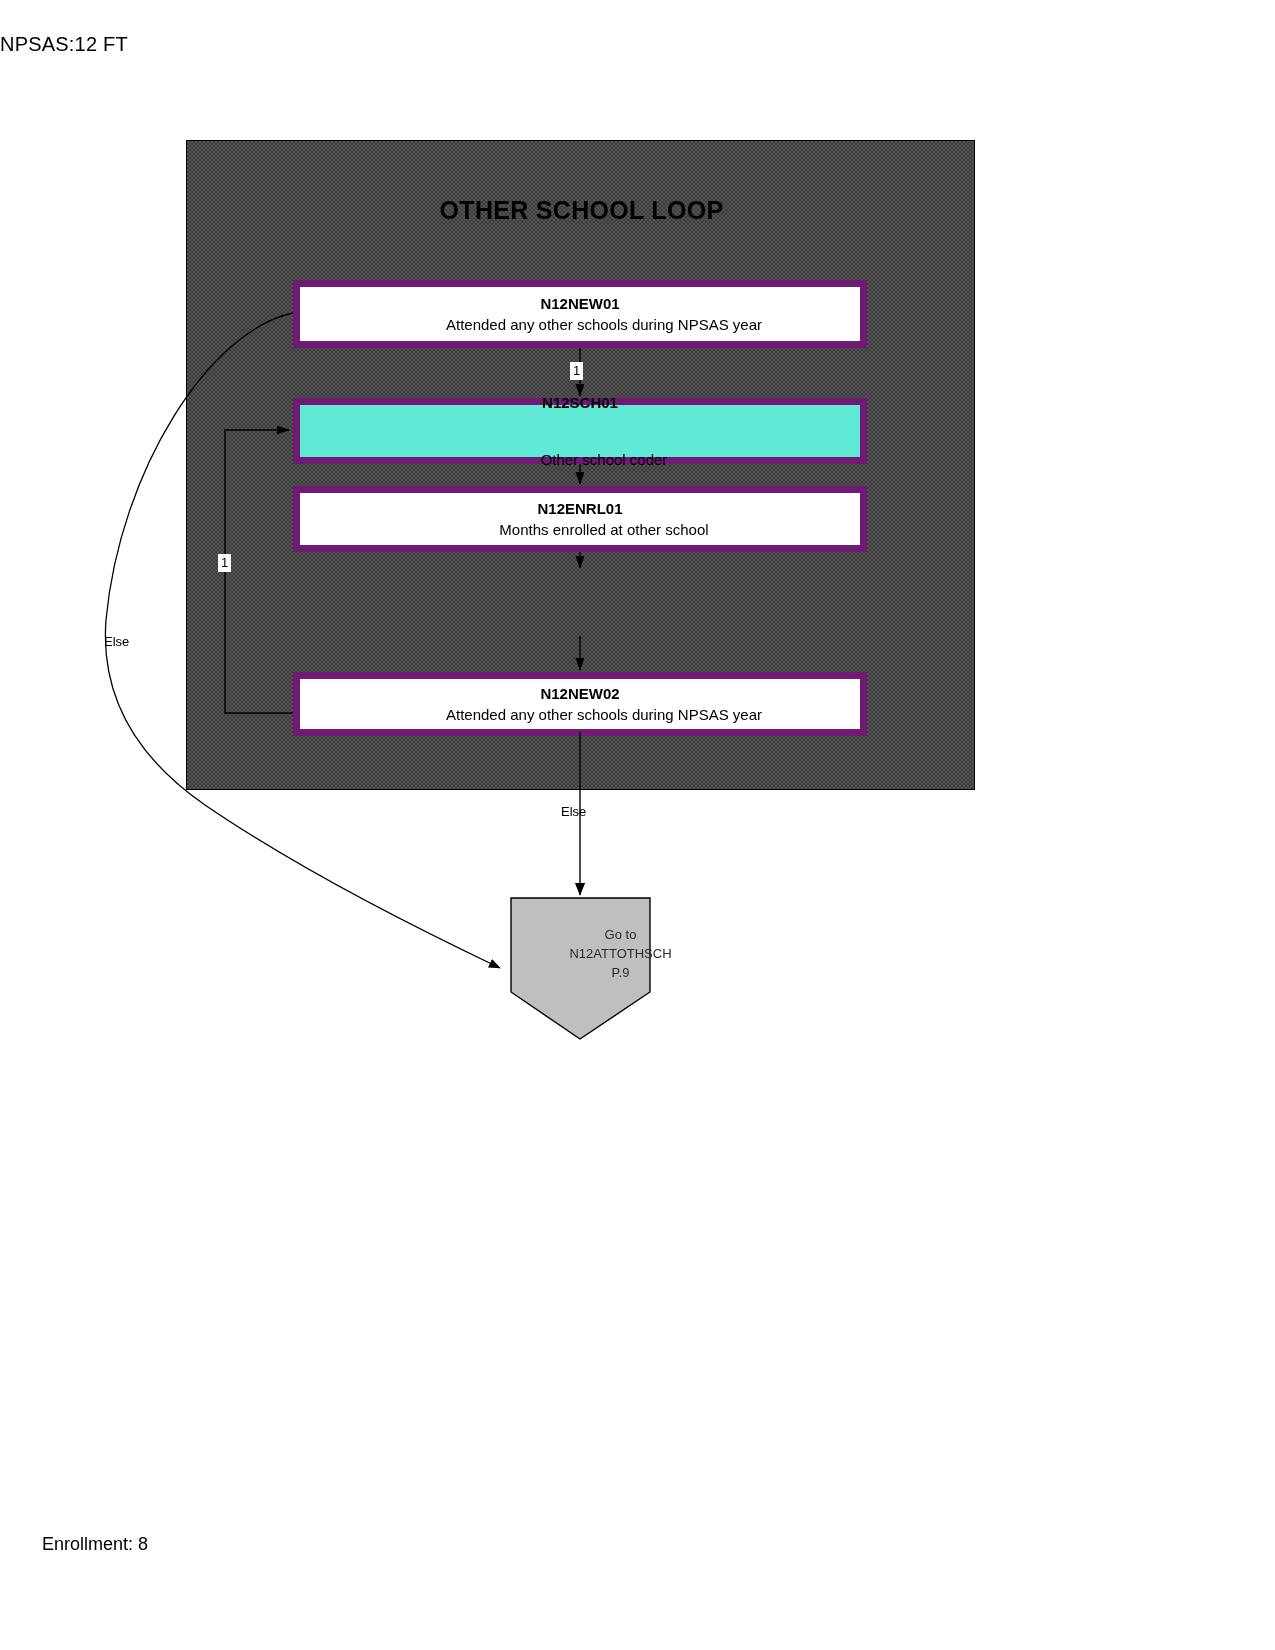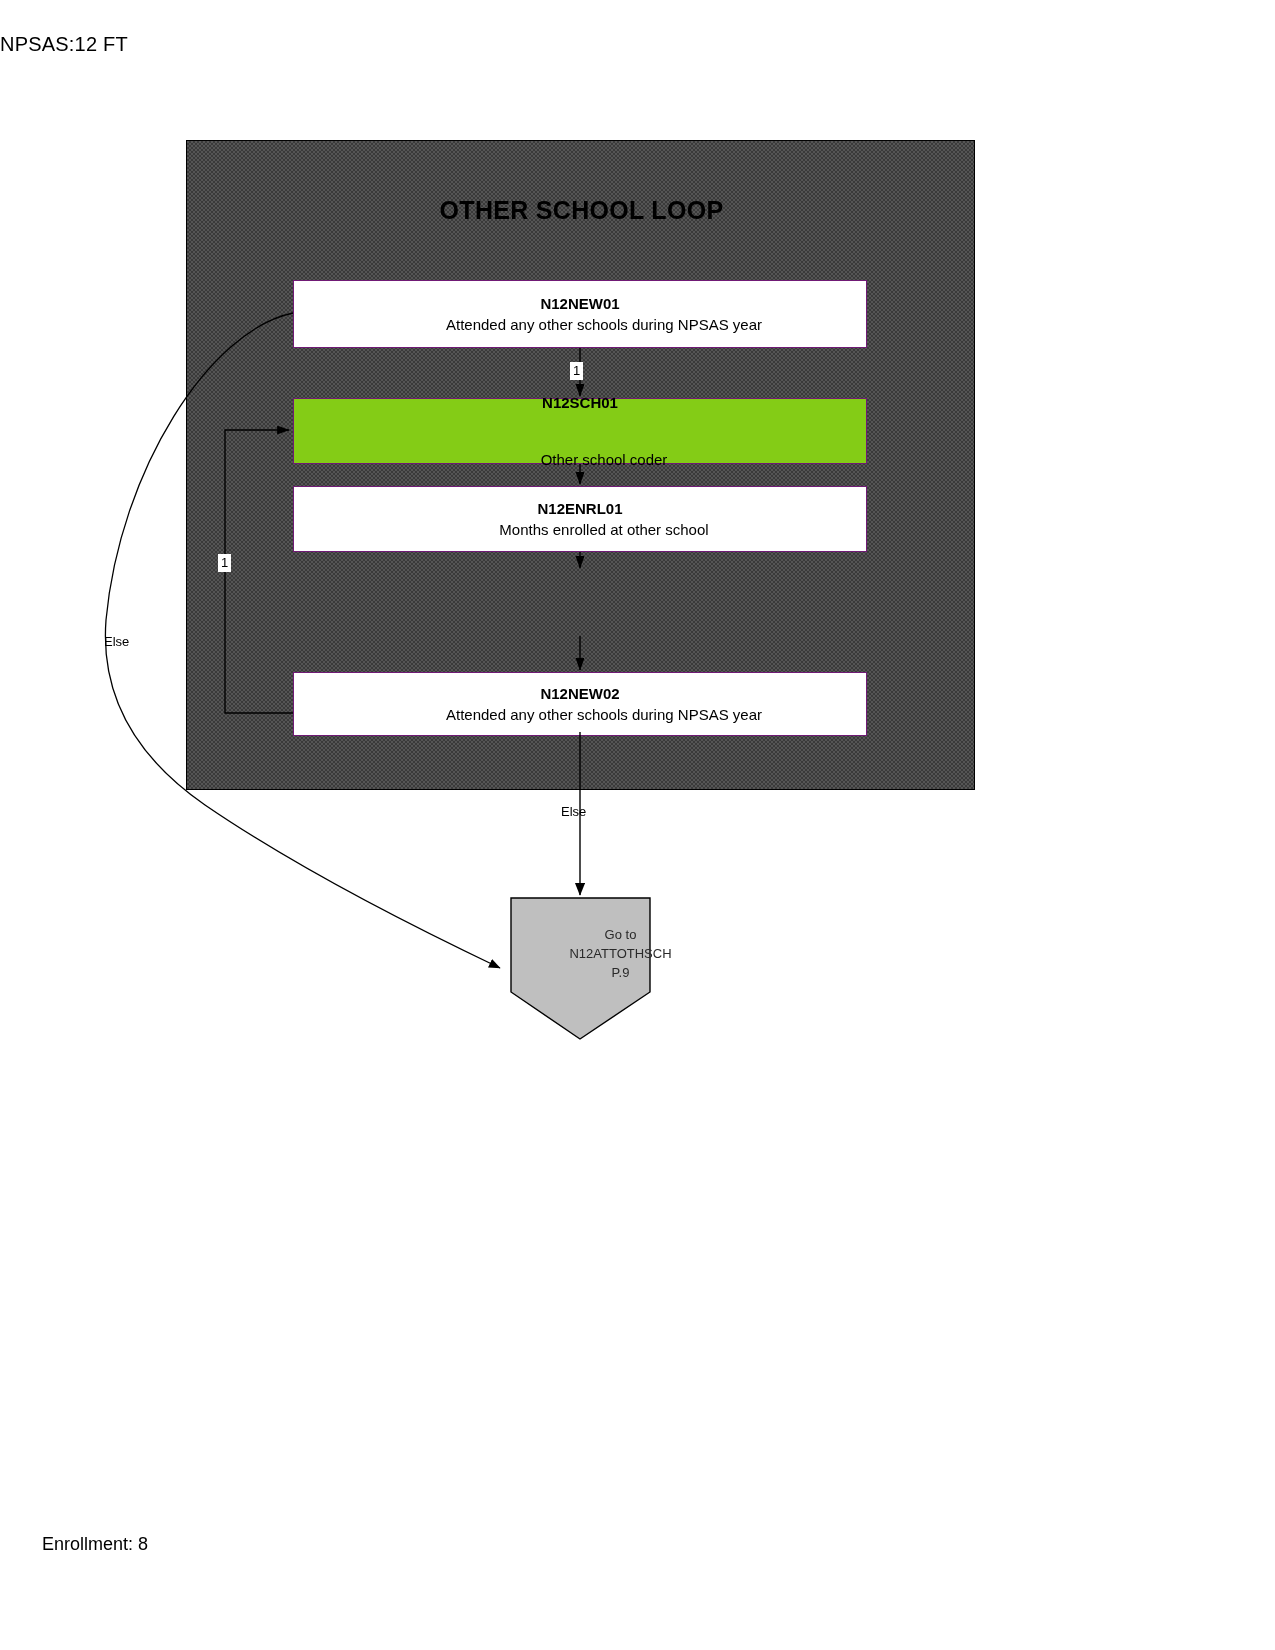--- a/index.html
+++ b/index.html
@@ -62,42 +62,42 @@
     color: #000;
     letter-spacing: 0.3px;
   }
 
   
   .node {
     position: absolute;
     left: 293px;
     width: 574px;
     box-sizing: border-box;
-    border: 1px solid #701a75;
+    border: 7px solid #701a75;
     background: #ffffff;
     display: flex;
     flex-direction: column;
     align-items: center;
     justify-content: center;
     z-index: 5;
   }
   .node .node-id {
     font-size: 15px;
     font-weight: bold;
     color: #000;
     line-height: 19px;
   }
   .node .node-desc {
     font-size: 15px;
     color: #000;
     line-height: 19px;
     margin-top: 2px;
     margin-left: 48px;
   }
-  .node.highlight { background: #84cc16; gap: 36px; }
+  .node.highlight { background: #5eead4; gap: 36px; }
 
   #node-new01  { top: 280px; height: 68px; }
   #node-sch01  { top: 398px; height: 66px; }
   #node-enrl01 { top: 486px; height: 66px; }
   #node-sts01  { top: 570px; height: 66px; }
   #node-new02  { top: 672px; height: 64px; }
 
   
   #connectors {
     position: absolute;

